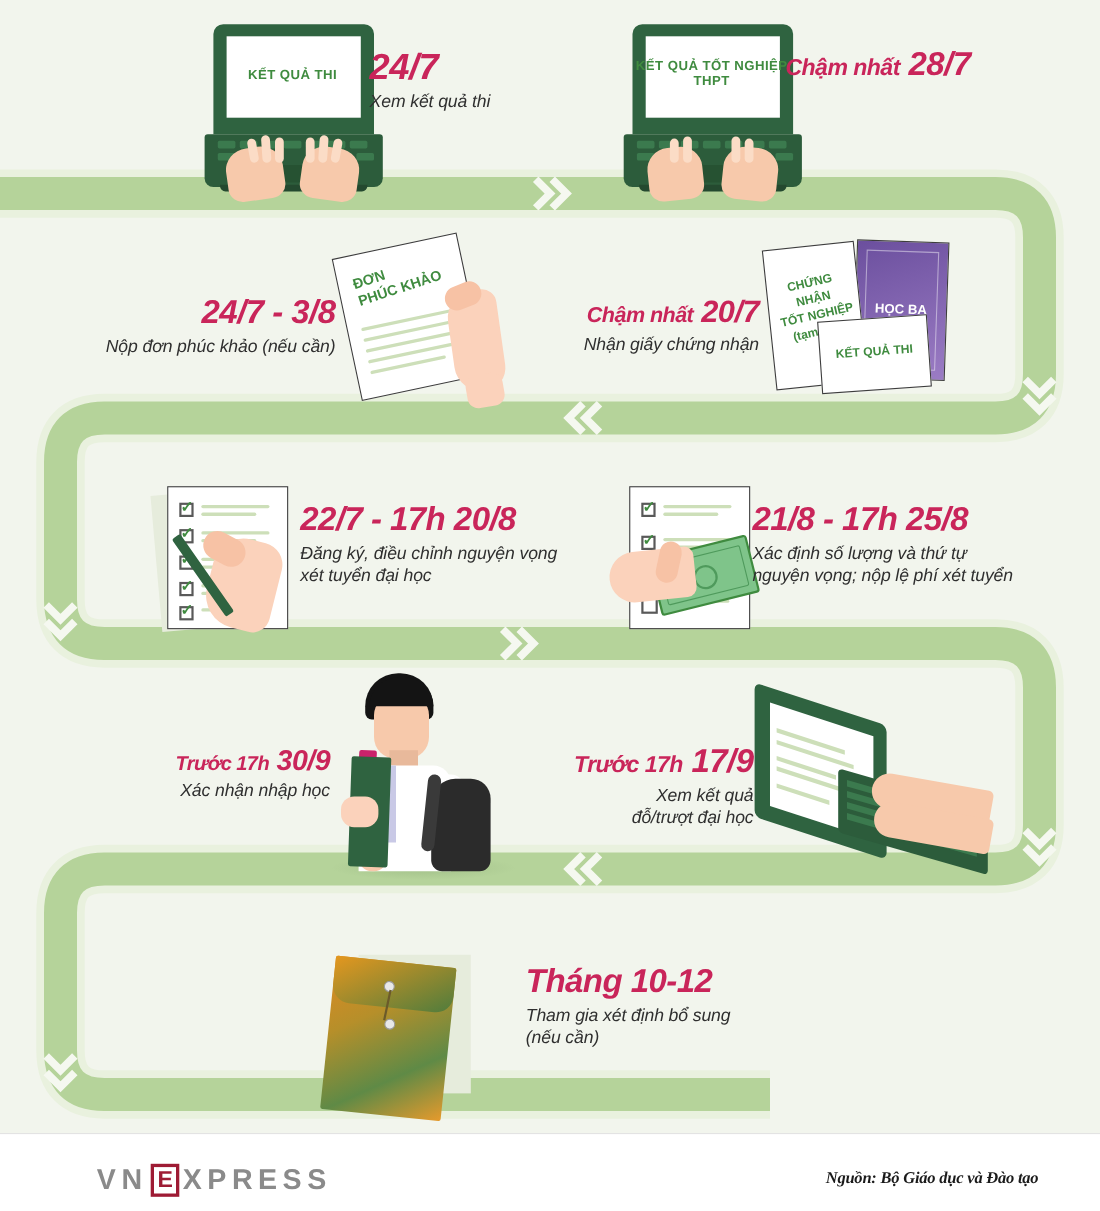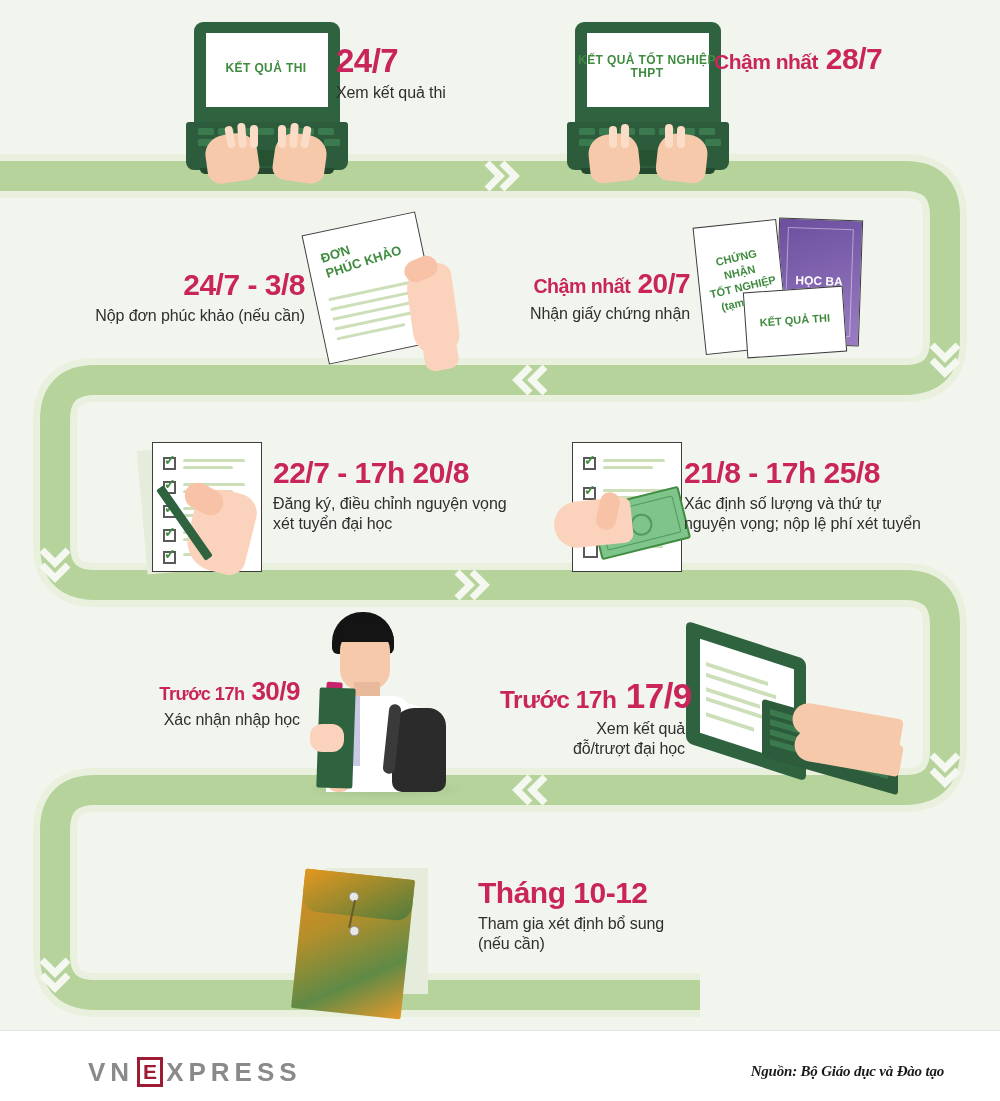--- a/index.html
+++ b/index.html
@@ -9,21 +9,21 @@
     font-family:"Liberation Sans", sans-serif;
     position:relative; overflow:hidden;
     background:#f2f5ed;
   }
   .canvas { position:absolute; inset:0; width:1000px; height:1101px; }
 
   
   .snake { position:absolute; left:0; top:0; width:1000px; height:1030px; z-index:1; }
 
   
-  .item { position:absolute; z-index:4; }
+  .item { position:absolute; z-index:4;font-style:italic; }
   .date {
     color:#c9255a; font-weight:bold; line-height:1.02;
     letter-spacing:-0.5px; white-space:nowrap;
   }
   .date .pre { font-size:0.70em;margin-top:44px; }
   .desc {
     color:#2f2f2f; font-size:16px; line-height:1.30; margin-top:5px;
     letter-spacing:-0.1px; white-space:pre-line;
   }
   .ta-r { text-align:right; }
@@ -55,21 +55,21 @@
   
   .paper { position:absolute; background:#fff; border:1.5px solid #3d3d3d; }
   .pline { position:absolute; background:#cddfb9; height:3px; border-radius:2px;}
   .ptitle{ position:absolute; color:#3f8b3f; font-weight:bold; white-space:nowrap;}
   .chkbox{ position:absolute; border:2px solid #595959; background:#fff;}
   .chk { position:absolute; color:#3f8b3f; font-weight:bold; }
 
   
   .footer { position:absolute; left:0; bottom:0; width:1000px; height:71px; background:#fff; z-index:9;}
   .fsep { position:absolute; left:0; top:0; width:1000px; height:1px; background:#e3e3e3;}
-  .logo { position:absolute; left:88px; top:1057px; display:flex; align-items:flex-start; z-index:10;}
+  .logo { position:absolute; left:88px; top:1057px; display:flex; align-items:flex-end; z-index:10;}
   .logo .w { font-family:"Liberation Sans", sans-serif; font-weight:bold; font-size:26px;
              letter-spacing:5px; color:#8a8a8a;}
   .logo .ebox{ width:26px; height:30px; border:3px solid #9e1b34; display:flex;
                align-items:center; justify-content:center; margin:0 3px;}
   .logo .ebox span{ font-weight:bold; font-size:21px; color:#9e1b34; letter-spacing:0;}
   .source { position:absolute; right:56px; top:1063px; z-index:10;
             font-family:"Liberation Serif", serif; font-style:italic; font-weight:bold;
             font-size:15px; color:#1a1a1a; letter-spacing:-0.2px;}
 </style>
 </head>
@@ -392,21 +392,21 @@
                 background:#2c5c3b; transform:skewY(16deg); border-radius:4px;"></div>
     <div style="position:absolute; left:94px; top:86px; width:118px; height:6px; background:#3b7a4e; transform:skewY(16deg);"></div>
     <div style="position:absolute; left:94px; top:96px; width:118px; height:6px; background:#3b7a4e; transform:skewY(16deg);"></div>
     <div style="position:absolute; left:94px; top:106px; width:118px; height:6px; background:#3b7a4e; transform:skewY(16deg);"></div>
     <div style="position:absolute; left:94px; top:116px; width:118px; height:6px; background:#3b7a4e; transform:skewY(16deg);"></div>
 
     <div class="hand" style="left:116px; top:70px; width:110px; height:32px; border-radius:20px 6px 6px 20px; transform:rotate(10deg);"></div>
     <div class="hand" style="left:118px; top:96px; width:108px; height:32px; border-radius:20px 6px 6px 20px; transform:rotate(10deg);"></div>
   </div>
   <div class="item ta-r" style="left:500px; top:678px; width:185px;">
-    <div class="date" style="font-size:35px;">
+    <div class="date" style="font-size:30px;">
       <span class="pre">Trước 17h</span>
       <span>17/9</span>
     </div>
     <div class="desc">Xem kết quả
 đỗ/trượt đại học</div>
   </div>
 
   <div class="art" style="left:290px; top:862px; width:180px; height:150px;">
     <div style="position:absolute; left:36px; top:6px; width:102px; height:126px; background:#e6ecdc;"></div>
     <div style="position:absolute; left:8px; top:12px; width:110px; height:140px;

